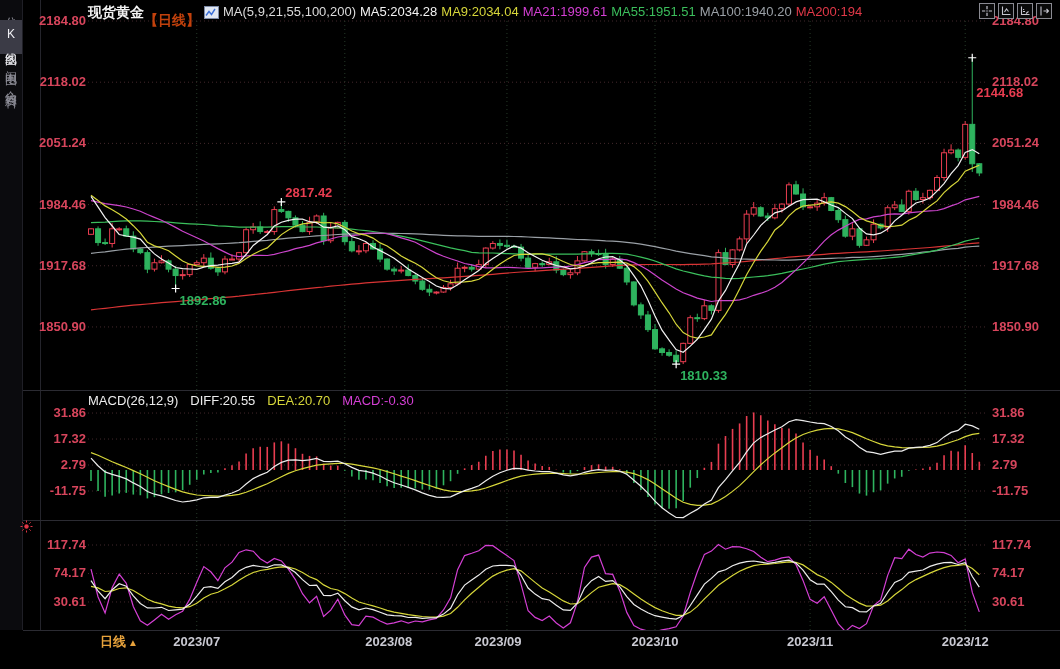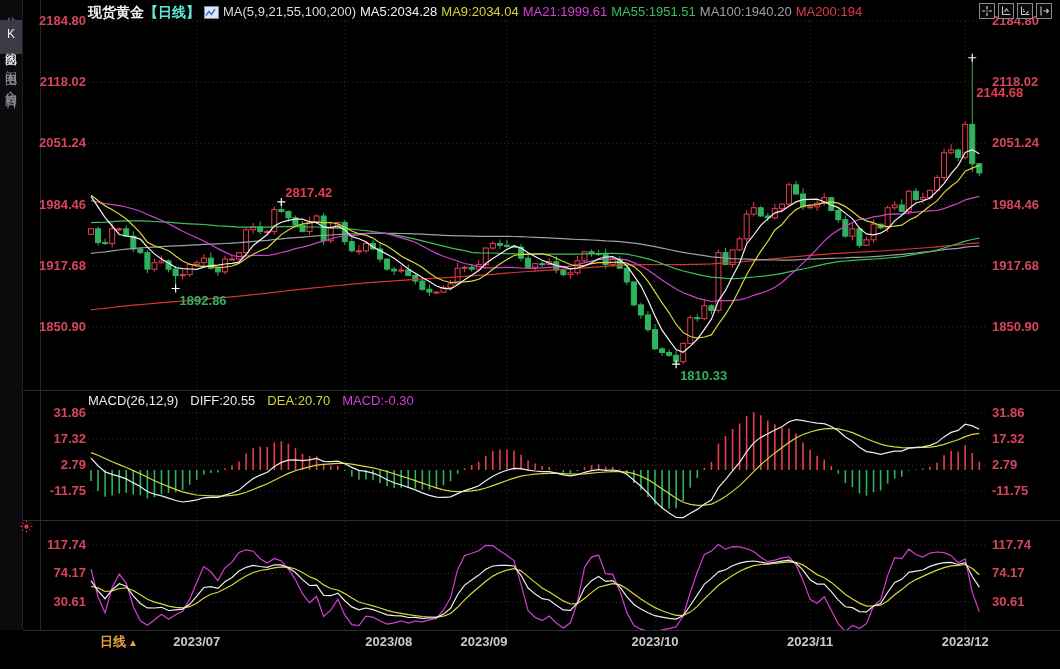--- a/index.html
+++ b/index.html
@@ -10,21 +10,21 @@
   .sidebar{position:absolute;left:0;top:0;width:22px;height:630px;background:#0b0b0e;
            border-right:1px solid #1f1f26;z-index:3;display:flex;flex-direction:column;}
   .side-item{writing-mode:vertical-rl;text-orientation:upright;color:#8b8b95;font-size:12px;
              line-height:22px;letter-spacing:2px;text-align:center;padding:7px 0;cursor:pointer;}
   .side-item.active{background:#3b3b46;color:#f0f0f5;}
   .gutter-line{position:absolute;left:40px;top:0;width:1px;height:630px;background:#24242b;z-index:2;}
   
   .legend{position:absolute;left:88px;top:4px;height:16px;display:flex;
           gap:4px;font-size:13px;white-space:nowrap;z-index:4;}
   .sym{color:#f2f2f2;font-weight:bold;font-size:14px;}
-  .tag{color:#5eead4;font-weight:bold;font-size:14px;}
+  .tag{color:#c2410c;font-weight:bold;font-size:14px;margin-top:8px;}
   .ma-set{color:#dcdcdc;}
   .ma-val{font-size:13px;}
   .tools{position:absolute;right:8px;top:3px;display:flex;gap:3px;z-index:4;}
   .tool-btn{width:14px;height:14px;border:1px solid #8a8a92;display:flex;align-items:center;
             justify-content:center;cursor:pointer;background:#0a0a0a;}
   .chart-ico{display:inline-flex;align-items:center;}
   
   .tkL,.tkR{position:absolute;font-weight:bold;font-size:13px;color:#d7455c;z-index:3;line-height:14px;}
   .tkL{left:30px;width:56px;text-align:right;}
   .tkR{left:992px;width:62px;text-align:left;}
@@ -595,21 +595,21 @@
   </div>
 
 
   <div class="anno" style="color: rgb(232, 61, 80); left: 285.35px; top: 184.933px;">2817.42</div>
   <div class="anno" style="color: rgb(46, 179, 94); left: 179.6px; top: 292.505px;">1892.86</div>
   <div class="anno" style="color: rgb(46, 179, 94); left: 680.15px; top: 368.127px;">1810.33</div>
   <div class="anno" style="color: rgb(232, 61, 80); left: 976.25px; top: 40.762px; margin-top: 44px;">2144.68</div>
 
   <div class="month" style="left: 196.75px;">2023/07</div>
   <div class="month" style="left: 344.8px; margin-left: 44px;">2023/08</div>
-  <div class="month" style="left: 484px;">2023/09</div>
+  <div class="month" style="left: 498px;">2023/09</div>
   <div class="month" style="left: 655px;">2023/10</div>
   <div class="month" style="left: 810.1px;">2023/11</div>
   <div class="month" style="left: 965.2px;">2023/12</div>
 
   <div class="period-btn">
     <span>日线</span>
     <span class="arr">▲</span>
   </div>
 
 

